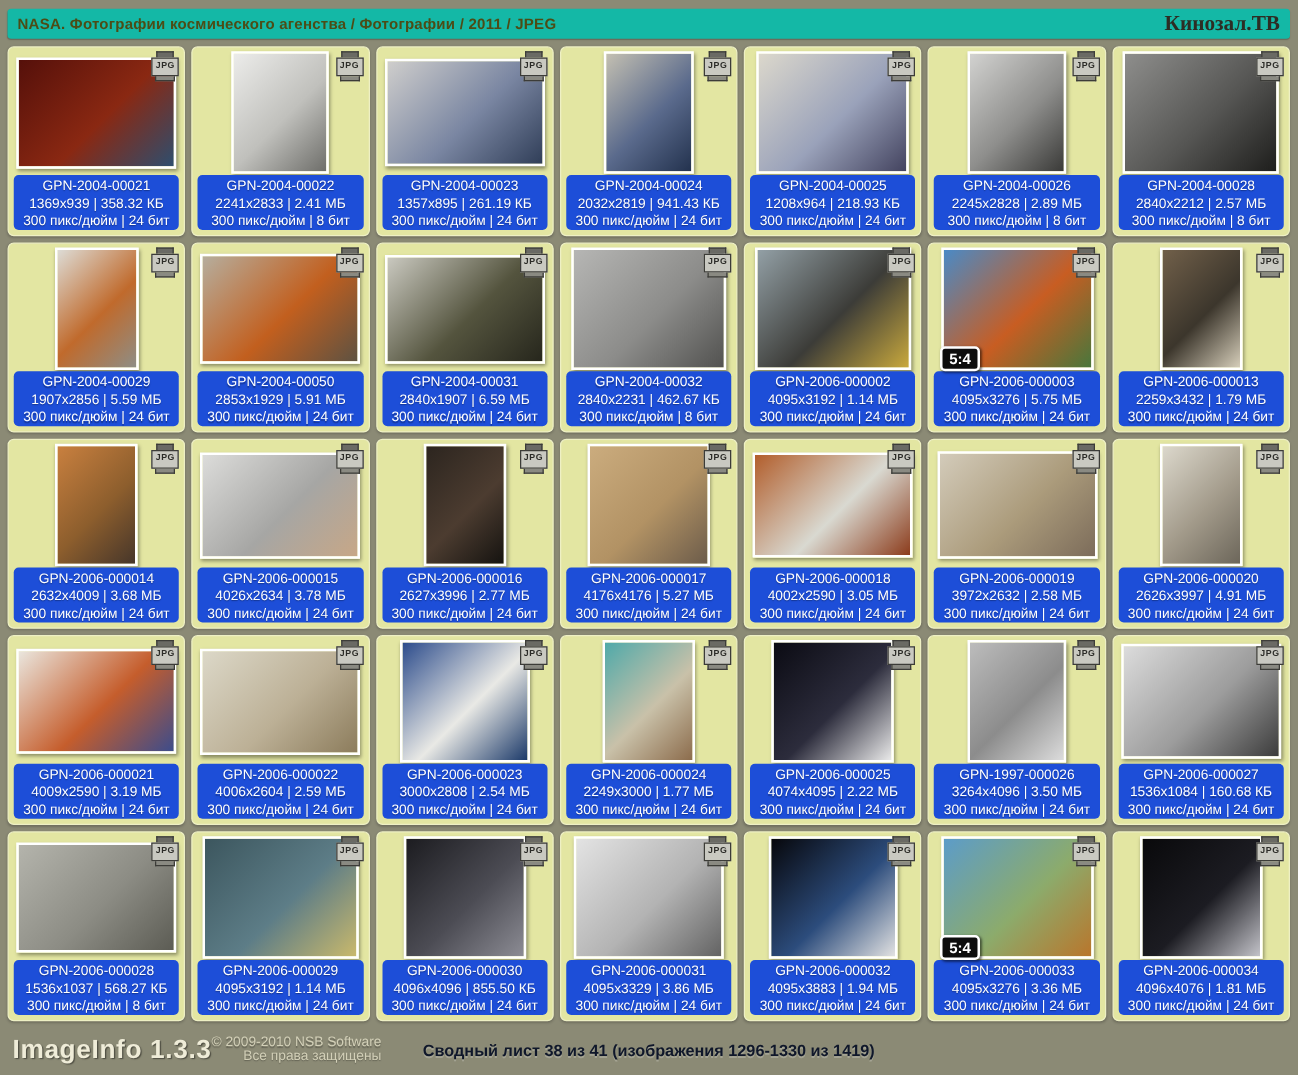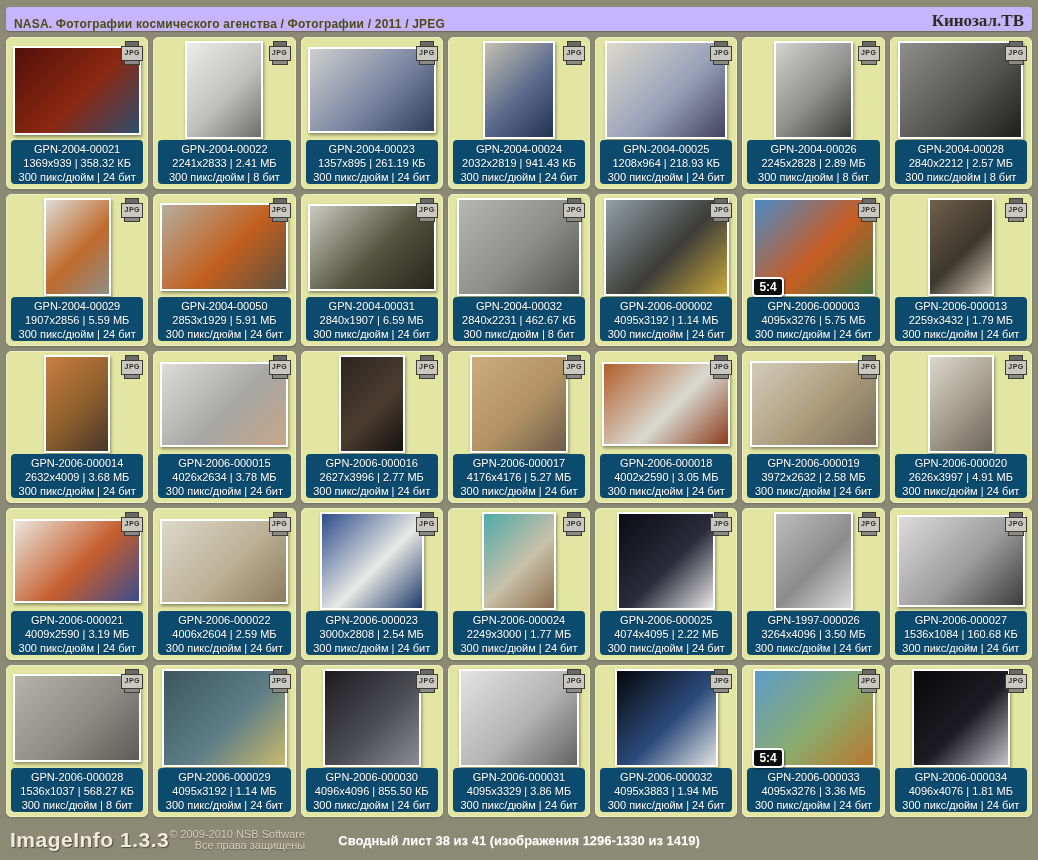--- a/index.html
+++ b/index.html
@@ -6,22 +6,22 @@
   body{
     width:1038px;height:860px;overflow:hidden;
     background:#8b8a75;
     font-family:"Liberation Sans", sans-serif;
     -webkit-font-smoothing:antialiased;
   }
   .page{width:1038px;height:860px;position:relative;padding-top:7px;box-sizing:border-box;}
 
   
   .header-bar{
-    margin:0 6px;height:24px;background:#c4b5fd;border-radius:3px;
-    display:flex;align-items:flex-end;justify-content:space-between;
+    margin:0 6px;height:24px;background:#14b8a6;border-radius:3px;
+    display:flex;align-items:center;justify-content:space-between;
     padding:0 8px;box-sizing:border-box;
     box-shadow:0 1px 1px rgba(0,0,0,.25);
   }
   .breadcrumb{font-size:12px;font-weight:bold;color:#4c4c16;letter-spacing:.2px;}
   .brand{font-family:"Liberation Serif", serif;font-size:17px;font-weight:bold;color:#2d2d24;margin-left:28px;}
 
   
   .grid{
     display:grid;grid-template-columns:repeat(7,1fr);grid-auto-rows:152px;
     gap:5px;margin:6px;
@@ -58,40 +58,40 @@
     position:absolute;left:9px;bottom:2px;z-index:4;
     background:#0d0d0d;border:2px solid #fff;border-radius:4px;
     color:#fff;font-size:12px;font-weight:bold;padding:0 5px;line-height:16px;
     box-shadow:1px 1px 2px rgba(0,0,0,.5);
     margin-top:12px;
   }
 
   
   .info{
     position:absolute;left:4px;right:4px;bottom:4px;height:44px;
-    background:#0c4a6e;border-radius:4px;
+    background:#1d4ed8;border-radius:4px;
     color:#ffffff;text-align:center;font-size:11px;line-height:14px;
     padding-top:2px;box-sizing:border-box;
     text-shadow:0 1px 1px rgba(0,0,0,.35);
     overflow:hidden;white-space:nowrap;
   }
 
   
   .footer{
     position:absolute;left:0;right:0;bottom:0;height:40px;
     display:flex;align-items:center;
     padding:0 10px;box-sizing:border-box;
   }
   .app-title{
     font-size:21px;font-weight:bold;color:#efecd8;
     text-shadow:1px 1px 1px rgba(0,0,0,.45);letter-spacing:.5px;
   }
   .sheet-info{
     position:absolute;left:0;right:0;text-align:center;
-    font-size:13px;font-weight:bold;color:#ffffff;
+    font-size:13px;font-weight:bold;color:#0f172a;
     text-shadow:0 1px 0 rgba(255,255,255,.22);
     pointer-events:none;
   }
   .copyright{
     font-size:11px;color:#d3d0b8;text-align:right;line-height:11px;z-index:2;
     text-shadow:0 1px 1px rgba(0,0,0,.3);
   }
 </style>
 </head>
 <body>

